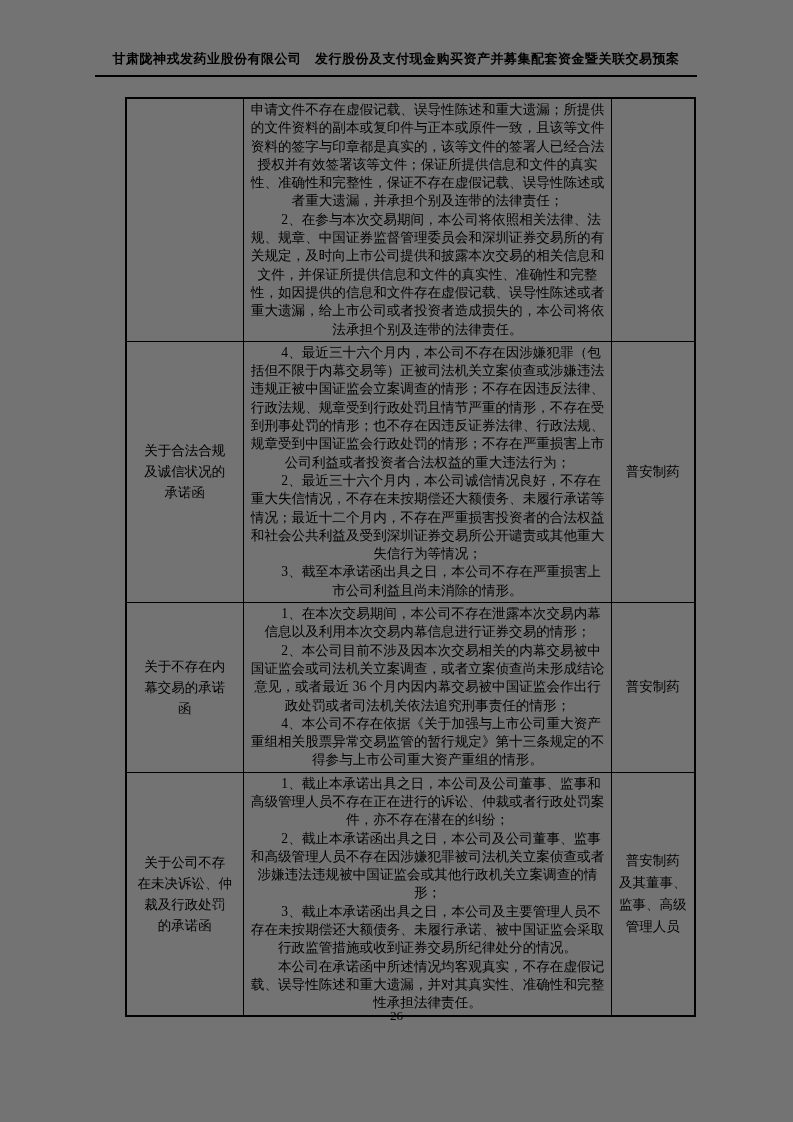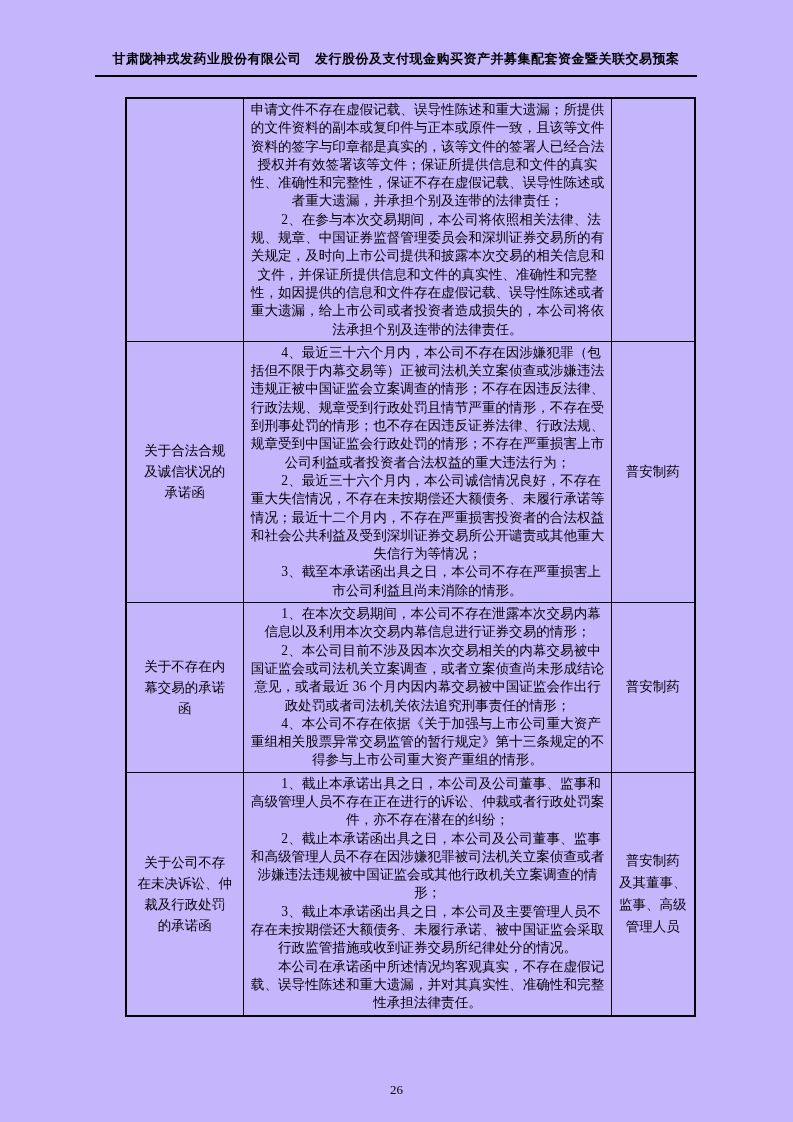--- a/index.html
+++ b/index.html
@@ -2,21 +2,21 @@
 <html><head>
 <meta charset="utf-8">
 <style>
   * { margin: 0; padding: 0; box-sizing: border-box; }
   html, body { background: #888; }
   .page {
     position: relative;
     width: 793px;
     height: 1122px;
     margin: 0 auto;
-    background: #c4b5fd;
+    background: #737373;
     font-family: "Liberation Serif", "DejaVu Serif", serif;
     color: #000000;
     overflow: hidden;
   }
   .doc-header {
     position: absolute;
     left: 95px;
     top: 50px;
     width: 602px;
     text-align: center;
@@ -61,21 +61,21 @@
   td.party-cell {
     text-align: center;
     font-size: 13.5px;
     line-height: 22px;
     white-space: pre-line;
     padding: 2px 3px;
   }
   .page-number {
     position: absolute;
     left: 0;
-    top: 1082px;
+    top: 1008px;
     width: 100%;
     text-align: center;
     font-size: 13px;
   }
 </style>
 </head>
 <body>
 
 <div class="page">
 

